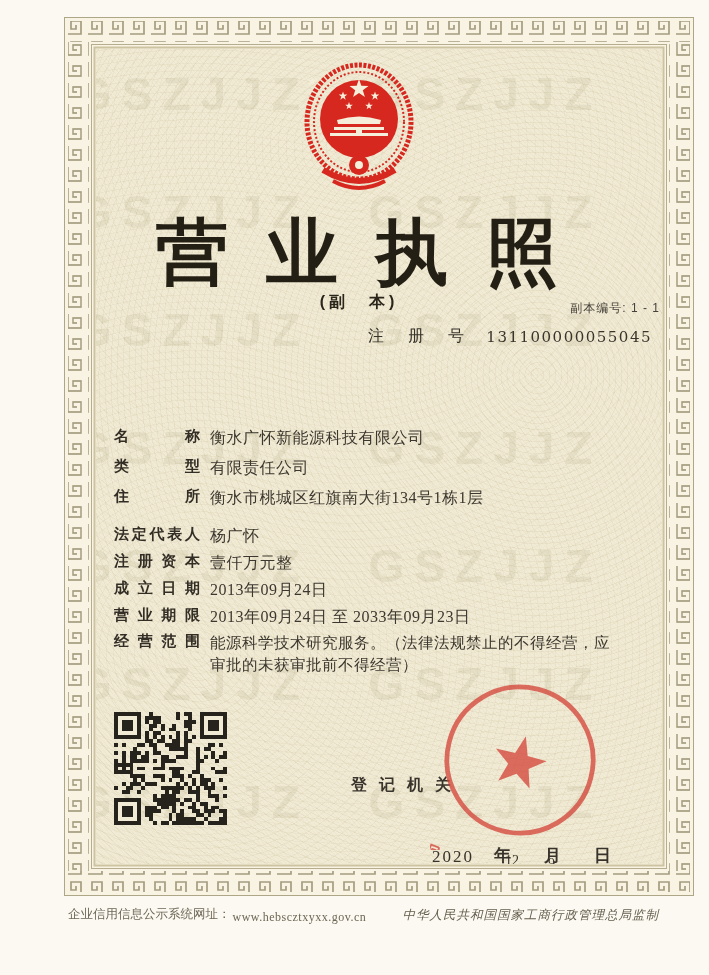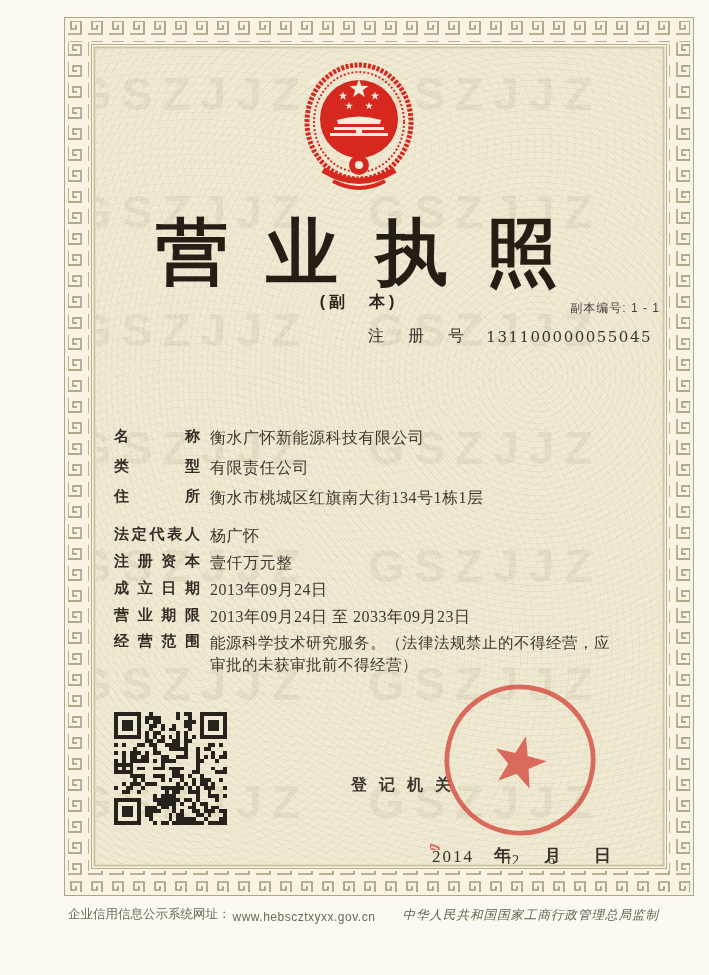--- a/index.html
+++ b/index.html
@@ -79,21 +79,21 @@
   .date-row span{position:absolute;color:#37322a;}
   .d-y {left:336px;top:8px; font-family:"Liberation Serif",serif;font-size:17px;letter-spacing:2px;}
   .d-yu{left:398px;top:5px; font-size:17px;font-weight:600;}
   .d-m {left:409px;top:14px;font-family:"Liberation Serif",serif;font-size:14px;}
   .d-mu{left:448px;top:5px; font-size:17px;font-weight:600;}
   .d-d {left:452px;top:17px;font-family:"Liberation Serif",serif;font-size:14px;}
   .d-du{left:498px;top:5px; font-size:17px;font-weight:600;}
   
   .footer-left{position:absolute;left:68px;top:906px;font-size:12.5px;color:#6e6756;white-space:nowrap;}
   .footer-left .url{
-    font-family:Liberation Sans, sans-serif;font-size:12px;color:#6e6756;
+    font-family:Liberation Serif, serif;font-size:12px;color:#6e6756;
     position:relative;top:3px;letter-spacing:.5px;margin-left:2px;margin-top:20px;
   }
   .footer-right{position:absolute;right:50px;top:907px;font-size:12.5px;color:#645d4c;letter-spacing:1px;white-space:nowrap;font-style:italic;}
 </style>
 </head>
 <body>
 
 <div class="page">
   <div class="cert">
 
@@ -498,21 +498,21 @@
           <circle cx="85" cy="85" r="69" fill="none" stroke="#d4483c" stroke-width="4.5"></circle>
           <path id="sealarc" d="M85 141 A56 56 0 1 1 84.9 141" fill="none"></path>
           <text font-size="16.5" fill="#d4483c" font-weight="700" font-family="Liberation Sans, sans-serif">
             <textPath href="#sealarc" startOffset="64">衡水市桃城区工商行政管理局</textPath>
           </text>
           <polygon fill="#d4483c" points="85,62 91.1,79.6 109.7,80 94.9,91.2 100.3,109 85,98.4 69.7,109 75.1,91.2 60.3,80 78.9,79.6"></polygon>
         </g>
       </svg>
 
       <div class="date-row">
-        <span class="d-y">2014</span>
+        <span class="d-y">2020</span>
         <span class="d-yu">年</span>
         <span class="d-m">12</span>
         <span class="d-mu">月</span>
         <span class="d-d">9</span>
         <span class="d-du">日</span>
       </div>
     </div>
   </div>
 
   <div class="footer-left">

